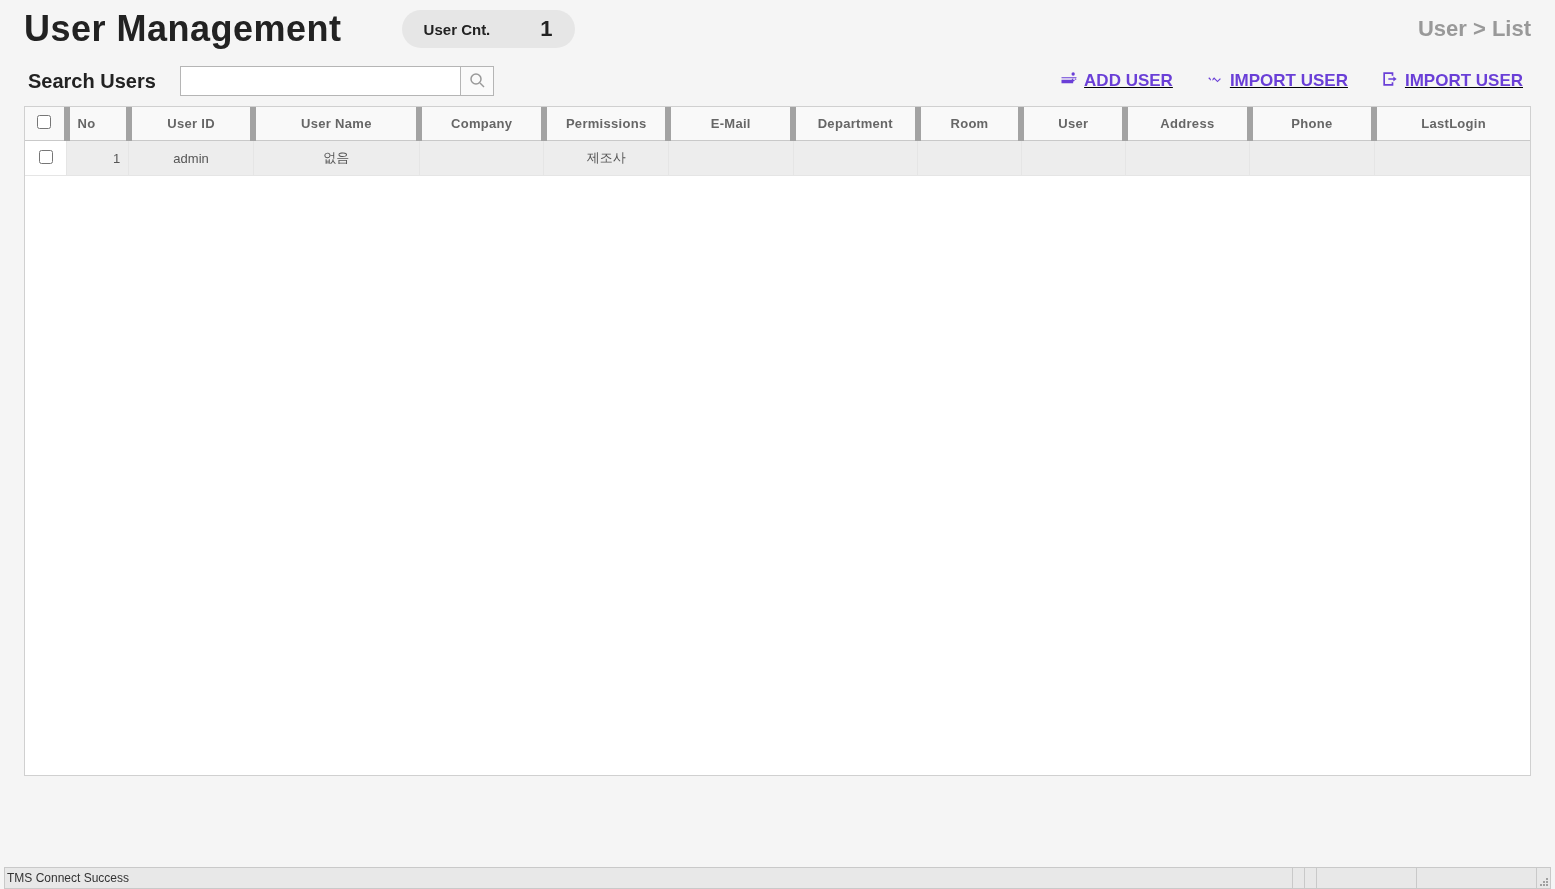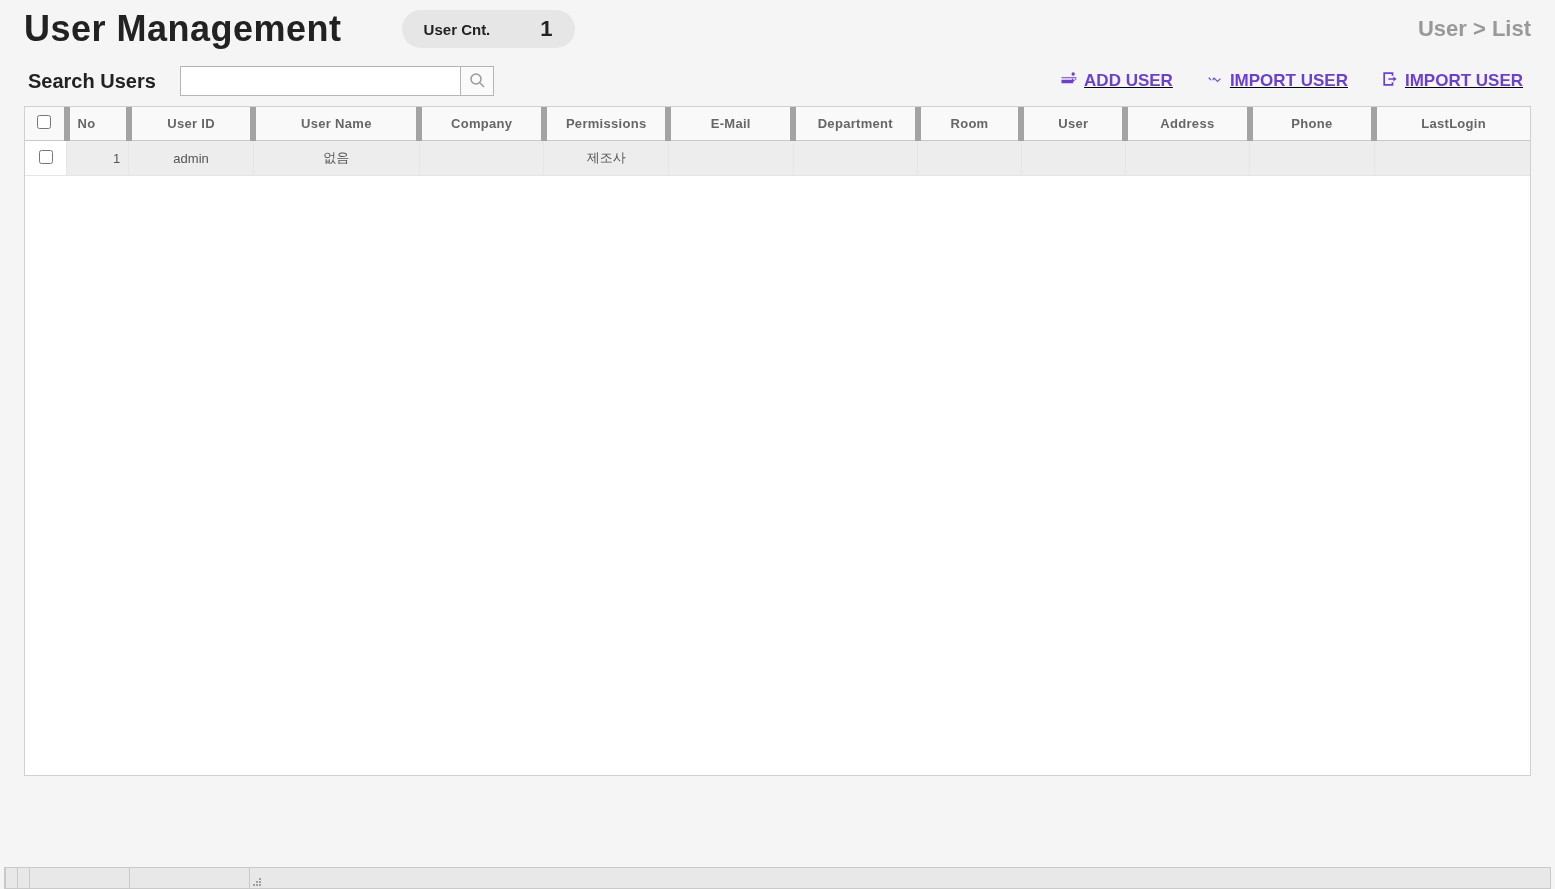--- a/index.html
+++ b/index.html
@@ -305,20 +305,21 @@
           <td></td>
           <td></td>
           <td></td>
         </tr>
       </tbody>
     </table>
   </div>
 </div>
 
 <div class="status-bar">
+  <div class="status-text">TMS Connect Success</div>
   <div class="status-cell status-small"></div>
   <div class="status-cell status-small"></div>
   <div class="status-cell status-med"></div>
   <div class="status-cell status-wide"></div>
   <div class="status-grip">
     <svg width="10" height="10" viewBox="0 0 10 10">
         <circle cx="8" cy="2" r="1" fill="#888"></circle>
         <circle cx="8" cy="5" r="1" fill="#888"></circle>
         <circle cx="5" cy="5" r="1" fill="#888"></circle>
         <circle cx="8" cy="8" r="1" fill="#888"></circle>

